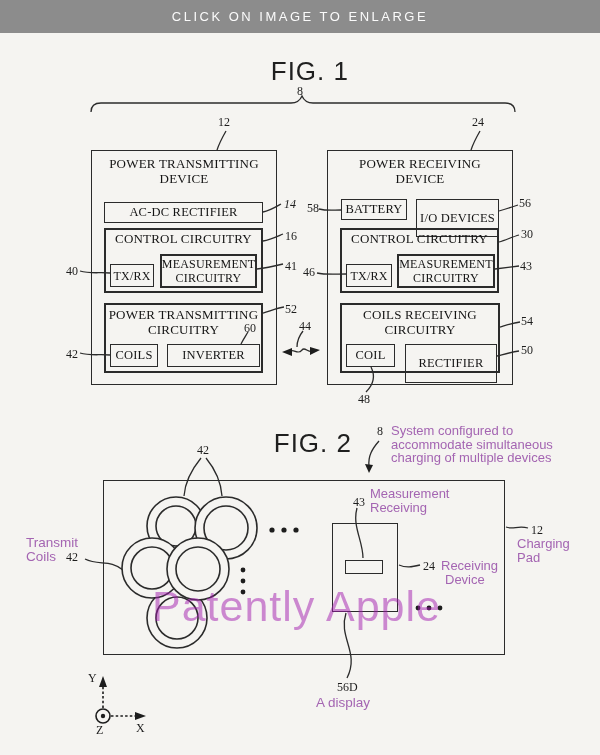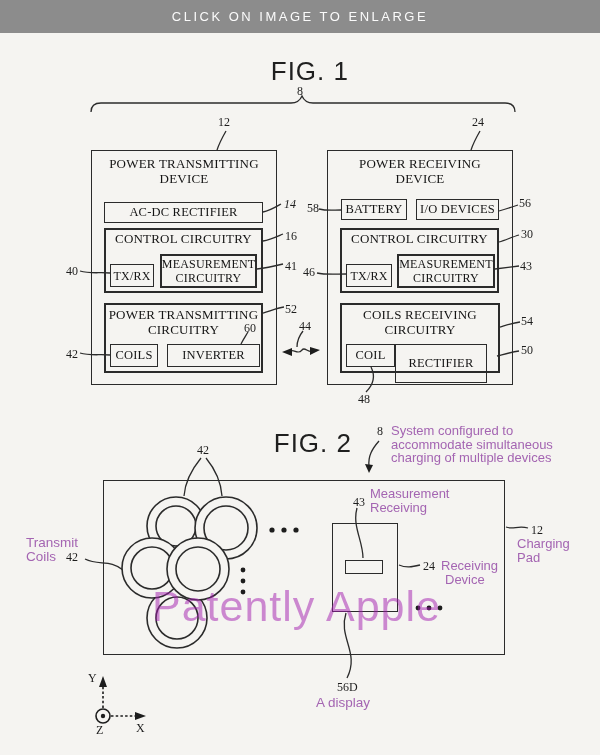--- a/index.html
+++ b/index.html
@@ -75,31 +75,31 @@
 
   <div class="box b2" style="left:104px;top:303px;width:159px;height:70px;"></div>
   <div class="lbl" style="left:104px;top:308px;width:159px;">POWER TRANSMITTING CIRCUITRY</div>
   <div class="box flexc lbl fs125" style="left:110px;top:344px;width:48px;height:23px;">COILS</div>
   <div class="box flexc lbl fs125" style="left:167px;top:344px;width:93px;height:23px;">INVERTER</div>
 
   <div class="box" style="left:327px;top:150px;width:186px;height:235px;"></div>
   <div class="lbl" style="left:340px;top:157px;width:160px;">POWER RECEIVING DEVICE</div>
 
   <div class="box flexc lbl fs125" style="left:341px;top:199px;width:66px;height:21px;">BATTERY</div>
-  <div class="box flexc lbl fs125" style="left:416px;top:199px;width:83px;height:21px;">I/O DEVICES</div>
+  <div class="box flexc lbl fs125" style="left:416px;top:199px;width:83px;height:38px;">I/O DEVICES</div>
 
   <div class="box b2" style="left:340px;top:228px;width:159px;height:65px;"></div>
   <div class="lbl" style="left:340px;top:232px;width:159px;">CONTROL CIRCUITRY</div>
   <div class="box flexc lbl fs12" style="left:346px;top:264px;width:46px;height:23px;">TX/RX</div>
   <div class="box b2 flexc lbl fs12" style="left:397px;top:254px;width:98px;height:34px;">MEASUREMENT CIRCUITRY</div>
 
   <div class="box b2" style="left:340px;top:303px;width:160px;height:70px;"></div>
   <div class="lbl" style="left:340px;top:308px;width:160px;">COILS RECEIVING CIRCUITRY</div>
   <div class="box flexc lbl fs125" style="left:346px;top:344px;width:49px;height:23px;">COIL</div>
-  <div class="box flexc lbl fs125" style="left:395px;top:344px;width:92px;height:39px;">RECTIFIER</div>
+  <div class="box flexc lbl fs125" style="left:405px;top:344px;width:92px;height:39px;">RECTIFIER</div>
 
   <div class="ref" style="left:284px;top:197px;font-style:italic;">14</div>
   <div class="ref" style="left:285px;top:229px;">16</div>
   <div class="ref" style="left:66px;top:264px;">40</div>
   <div class="ref" style="left:285px;top:259px;">41</div>
   <div class="ref" style="left:285px;top:302px;">52</div>
   <div class="ref" style="left:66px;top:347px;">42</div>
   <div class="ref" style="left:244px;top:321px;">60</div>
   <div class="ref" style="left:299px;top:319px;">44</div>
   <div class="ref" style="left:307px;top:201px;">58</div>

